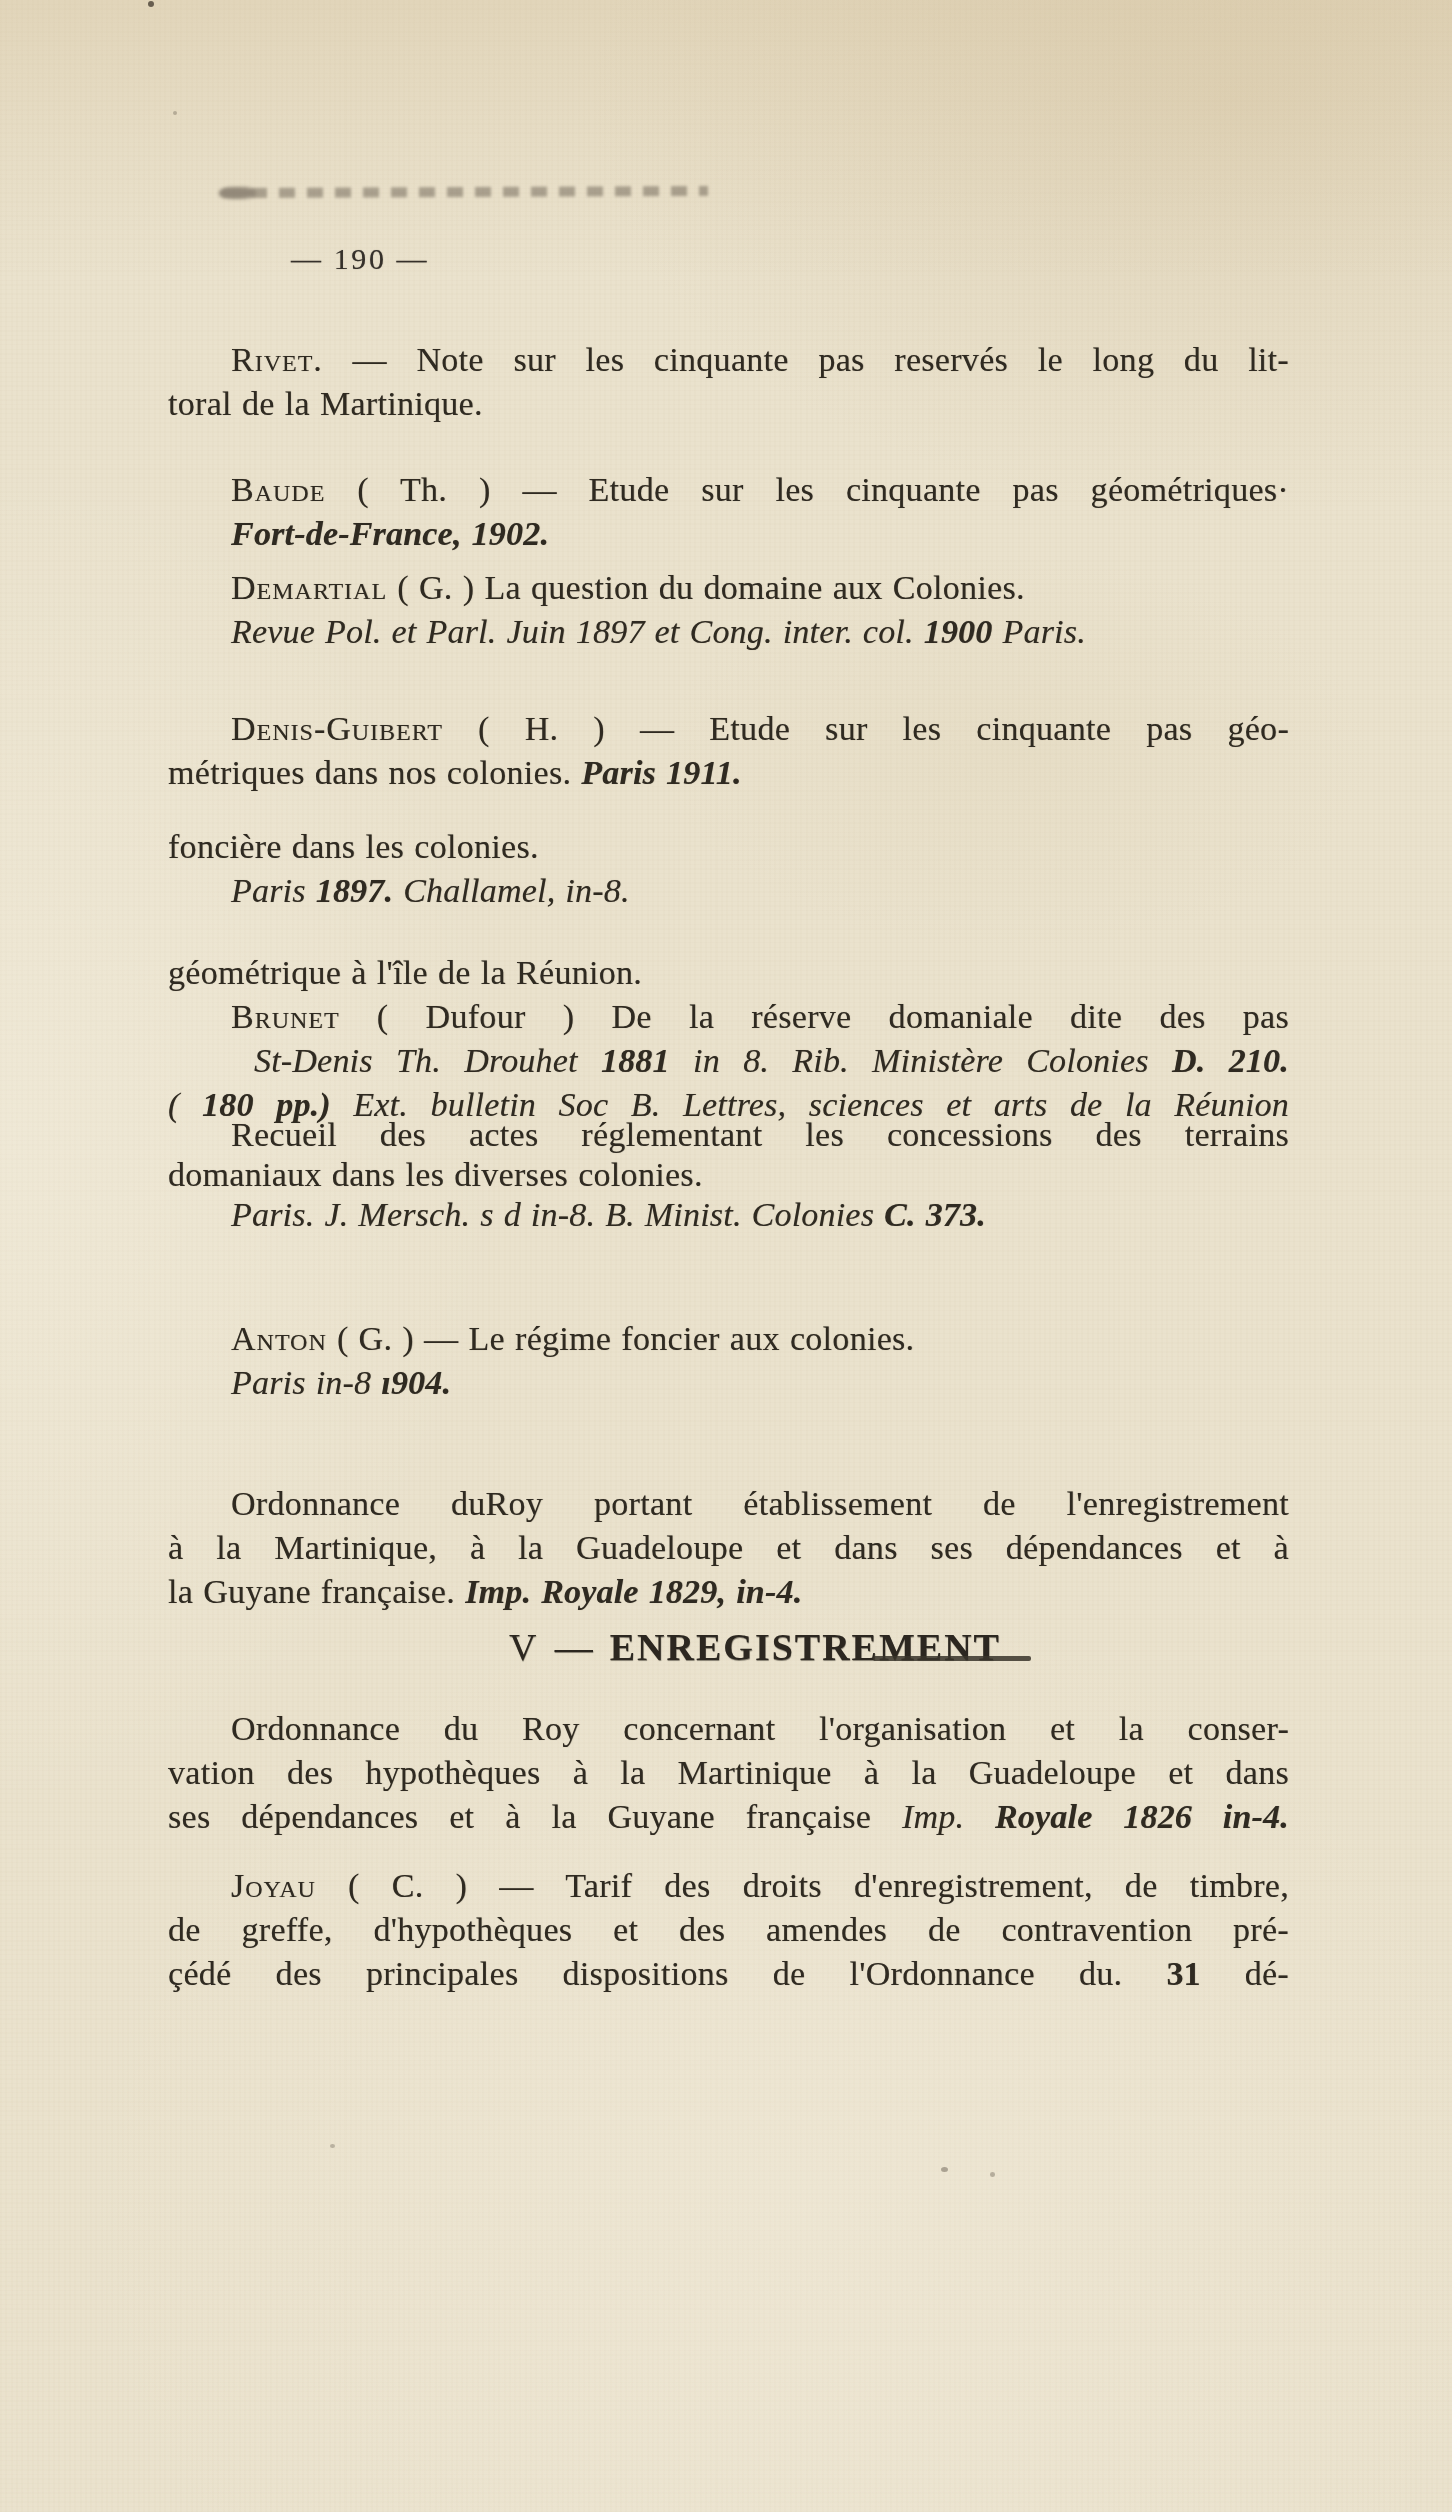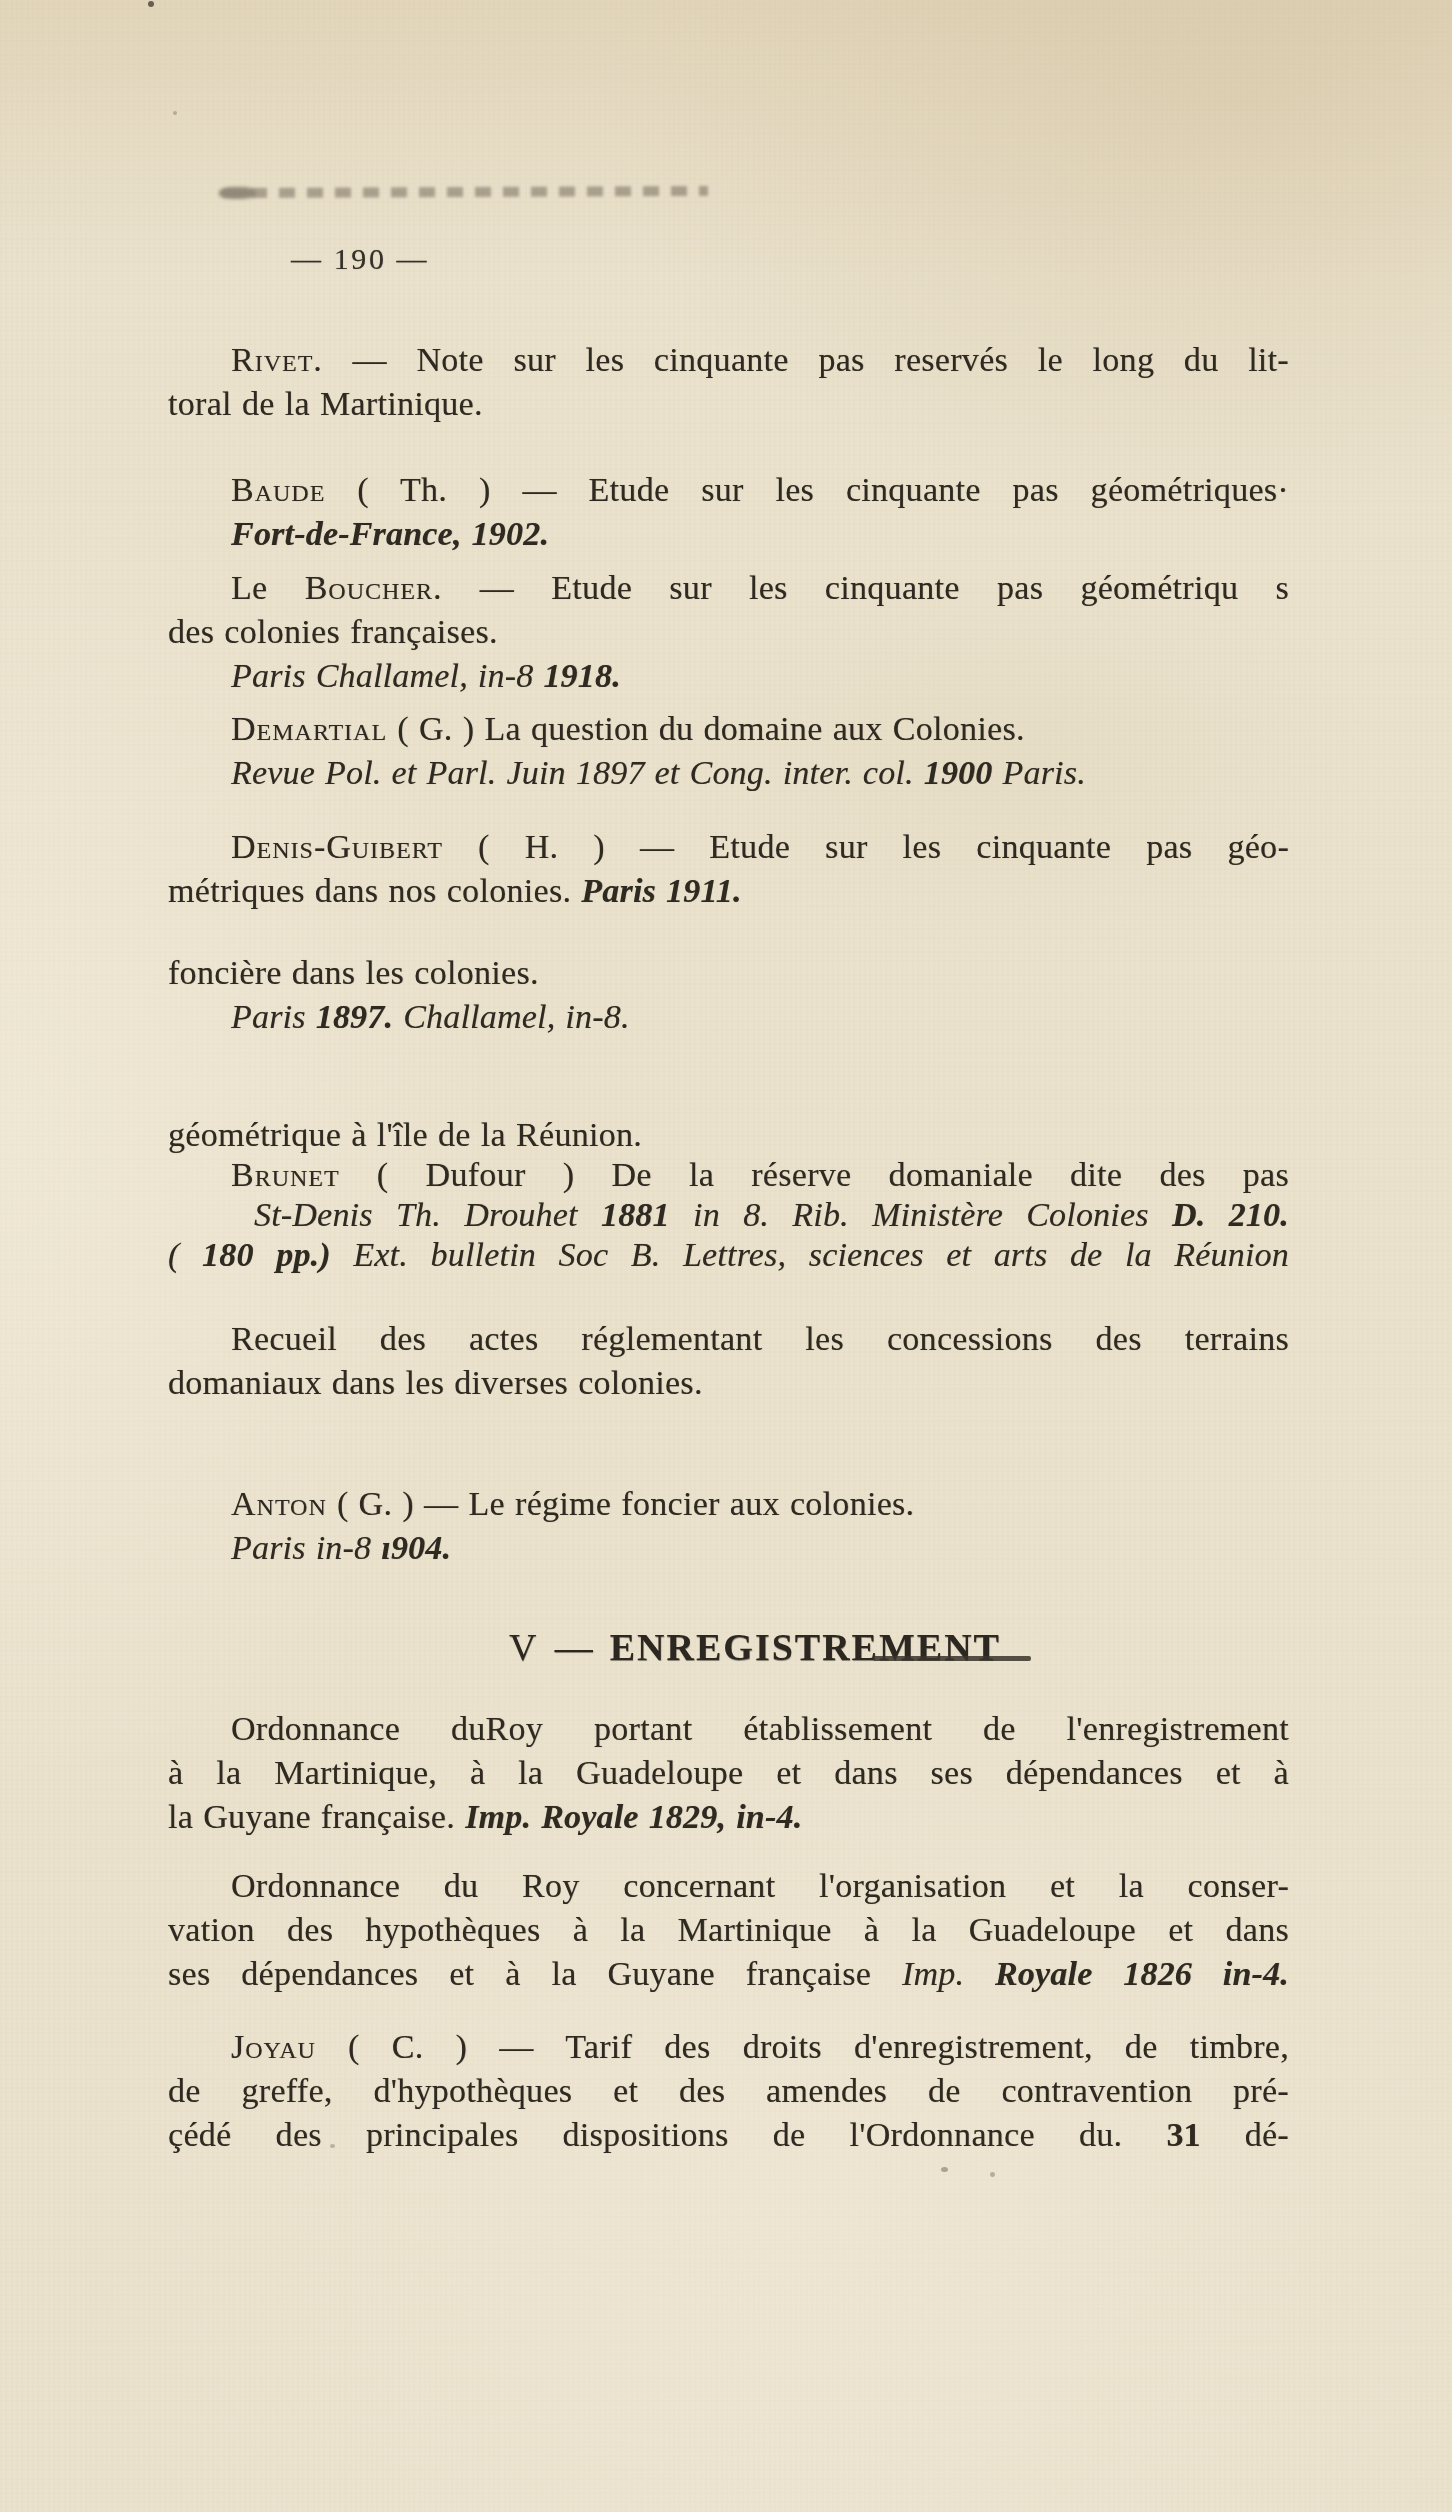--- a/index.html
+++ b/index.html
@@ -106,45 +106,41 @@
     <div class="entries">
         <div class="entry">
           <div class="line indent-first fill"><span class="seg sc">Rivet.</span><span class="seg rm"> — Note sur les cinquante pas reservés le long du lit-</span></div>
           <div class="line indent-none"><span class="seg rm">toral de la Martinique.</span></div>
         </div>
         <div class="entry">
           <div class="line indent-first fill"><span class="seg sc">Baude</span><span class="seg rm"> ( Th. ) — Etude sur les cinquante pas géométriques·</span></div>
           <div class="line indent-cite"><span class="seg bi">Fort-de-France, 1902.</span></div>
         </div>
         <div class="entry">
-          <div class="line indent-first fill"><span class="seg rm">Le </span><span class="seg sc">Boucher.</span><span class="seg rm"> — Etude sur les cinquante pas géométriqu s</span></div>
-          <div class="line indent-none"><span class="seg rm">des colonies françaises.</span></div>
-          <div class="line indent-cite"><span class="seg it">Paris Challamel, in-8 </span><span class="seg bi">1918.</span></div>
-        </div>
-        <div class="entry">
           <div class="line indent-first"><span class="seg sc">Demartial</span><span class="seg rm"> ( G. ) La question du domaine aux Colonies.</span></div>
           <div class="line indent-cite"><span class="seg it">Revue Pol. et Parl. Juin 1897 et Cong. inter. col. </span><span class="seg bi">1900</span><span class="seg it"> Paris.</span></div>
         </div>
         <div class="entry">
           <div class="line indent-first fill"><span class="seg sc">Denis-Guibert</span><span class="seg rm"> ( H. ) — Etude sur les cinquante pas géo-</span></div>
           <div class="line indent-none"><span class="seg rm">métriques dans nos colonies. </span><span class="seg bi">Paris 1911.</span></div>
         </div>
         <div class="entry">
           <div class="line indent-none"><span class="seg rm">foncière dans les colonies.</span></div>
           <div class="line indent-cite"><span class="seg it">Paris </span><span class="seg bi">1897.</span><span class="seg it"> Challamel, in-8.</span></div>
         </div>
         <div class="entry">
           <div class="line indent-none"><span class="seg rm">géométrique à l'île de la Réunion.</span></div>
           <div class="line indent-first fill"><span class="seg sc">Brunet</span><span class="seg rm"> ( Dufour ) De la réserve domaniale dite des pas</span></div>
           <div class="line indent-cite-deep fill"><span class="seg it">St-Denis Th. Drouhet </span><span class="seg bi">1881</span><span class="seg it"> in 8. Rib. Ministère Colonies </span><span class="seg bi">D. 210.</span></div>
           <div class="line indent-none fill"><span class="seg it">( </span><span class="seg bi">180 pp.)</span><span class="seg it"> Ext. bulletin Soc B. Lettres, sciences et arts de la Réunion</span></div>
         </div>
         <div class="entry">
           <div class="line indent-first fill"><span class="seg rm">Recueil des actes réglementant les concessions des terrains</span></div>
           <div class="line indent-none"><span class="seg rm">domaniaux dans les diverses colonies.</span></div>
+          <div class="line indent-cite"><span class="seg it">Paris. J. Mersch. s d in-8. B. Minist. Colonies </span><span class="seg bi">C. 373.</span></div>
         </div>
         <div class="entry">
           <div class="line indent-first"><span class="seg sc">Anton</span><span class="seg rm"> ( G. ) — Le régime foncier aux colonies.</span></div>
           <div class="line indent-cite"><span class="seg it">Paris in-8 </span><span class="seg bi">ı904.</span></div>
         </div>
         <div class="entry">
           <div class="line indent-first fill"><span class="seg rm">Ordonnance duRoy portant établissement de l'enregistrement</span></div>
           <div class="line indent-none fill"><span class="seg rm">à la Martinique, à la Guadeloupe et dans ses dépendances et à</span></div>
           <div class="line indent-none"><span class="seg rm">la Guyane française. </span><span class="seg bi">Imp. Royale 1829, in-4.</span></div>
         </div>

